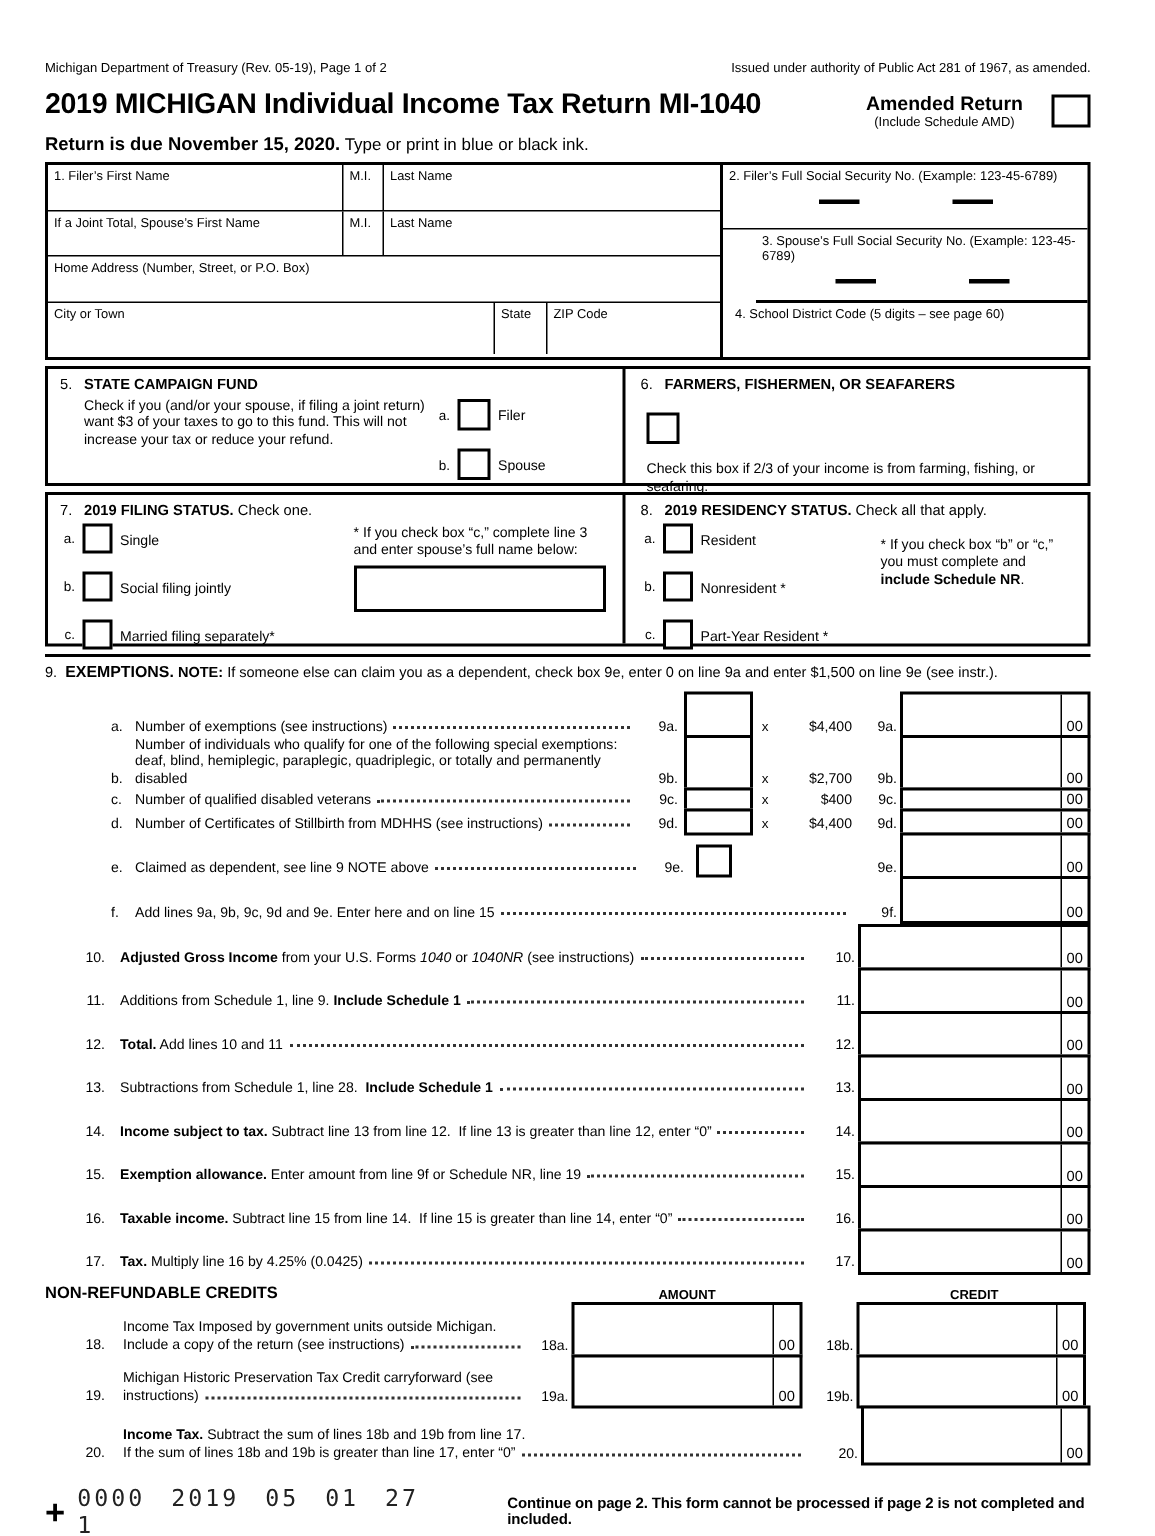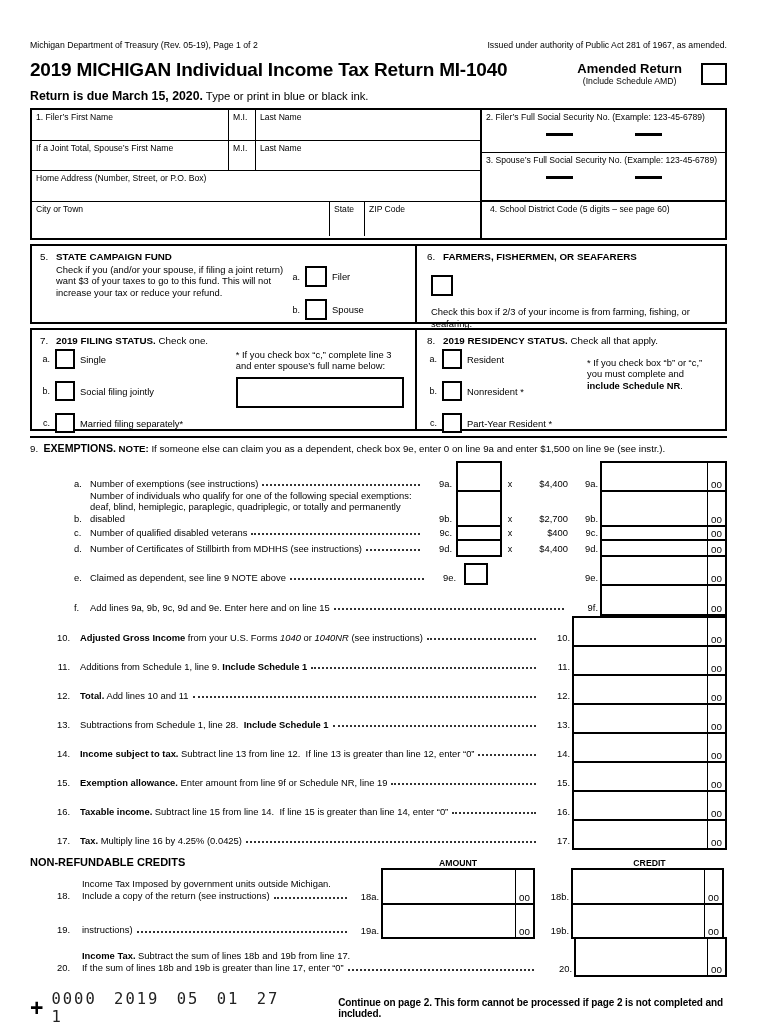--- a/index.html
+++ b/index.html
@@ -29,21 +29,21 @@
   .id-right { flex:1; border-left:2px solid #000; display:flex; flex-direction:column; }
   .idrow { display:flex; border-bottom:1px solid #000; }
   .idrow:last-child { border-bottom:none; }
   .idcell { font-size:8.6px; padding:2px 4px; border-right:1px solid #000; overflow:hidden; }
   .idcell:last-child { border-right:none; }
   .r1 { height:31px; } .r2 { height:30px; } .r3 { height:31px; } .r4 { height:34px; }
   .c-name { width:197px; } .c-mi { width:27px; } .c-last { flex:1; }
   .c-city { width:298px; } .c-state { width:35px; } .c-zip { flex:1; }
   .ssnbox { padding:2px 4px; font-size:8.6px; }
   .ssn1 { height:43px; border-bottom:1px solid #000; }
-  .ssn2 { height:49px; border-bottom:2px solid #000; }
+  .ssn2 { height:49px; border-bottom:2px solid #000;margin-left:22px; }
   .dashes { display:flex; justify-content:center; gap:62px; margin-top:11px; }
   .dash { width:27px; height:3px; background:#000; }
   .district { flex:1; padding:2px 8px; font-size:8.6px; }
 
   
   .secrow { border:2px solid #000; display:flex; margin-top:4px; }
   .sec-left { width:385px; border-right:2px solid #000; padding:5px 8px 4px 8px; }
   .sec-right { flex:1; padding:5px 8px 4px 10px; }
   .sechead { font-size:9.8px; }
   .sechead .no { display:inline-block; width:16px; }
@@ -133,21 +133,21 @@
     <div class="amended">
       <div class="txt">
         <div class="lab">Amended Return</div>
         <div class="sub">(Include Schedule AMD)</div>
       </div>
       <div class="chk" style="width:26px;height:22px;"></div>
     </div>
   </div>
 
   <div class="subtitle">
-    <b>Return is due March 15, 2020.</b><span> Type or print in blue or black ink.</span>
+    <b>Return is due November 15, 2020.</b><span> Type or print in blue or black ink.</span>
   </div>
 
   <div class="idtable">
     <div class="id-left">
       <div class="idrow r1">
         <div class="idcell c-name">1. Filer’s First Name</div>
         <div class="idcell c-mi">M.I.</div>
         <div class="idcell c-last">Last Name</div>
       </div>
       <div class="idrow r2">
@@ -449,20 +449,21 @@
           <div class="centcol">00</div>
         </div>
       <div class="cr-refb">18b.</div>
       <div class="lnbox" style="width:153px;">
           <div class="centcol">00</div>
         </div>
     </div>
     <div class="crrow h19 mtc">
       <div class="cr-no">19.</div>
       <div class="cr-text">
+        <div>Michigan Historic Preservation Tax Credit carryforward (see</div>
         <div class="cr-l2">
             <span>instructions)</span>
             <span class="leader"></span>
           </div>
       </div>
       <div class="cr-refa">19a.</div>
       <div class="crboxa">
           <div class="centcol">00</div>
         </div>
       <div class="cr-refb">19b.</div>

